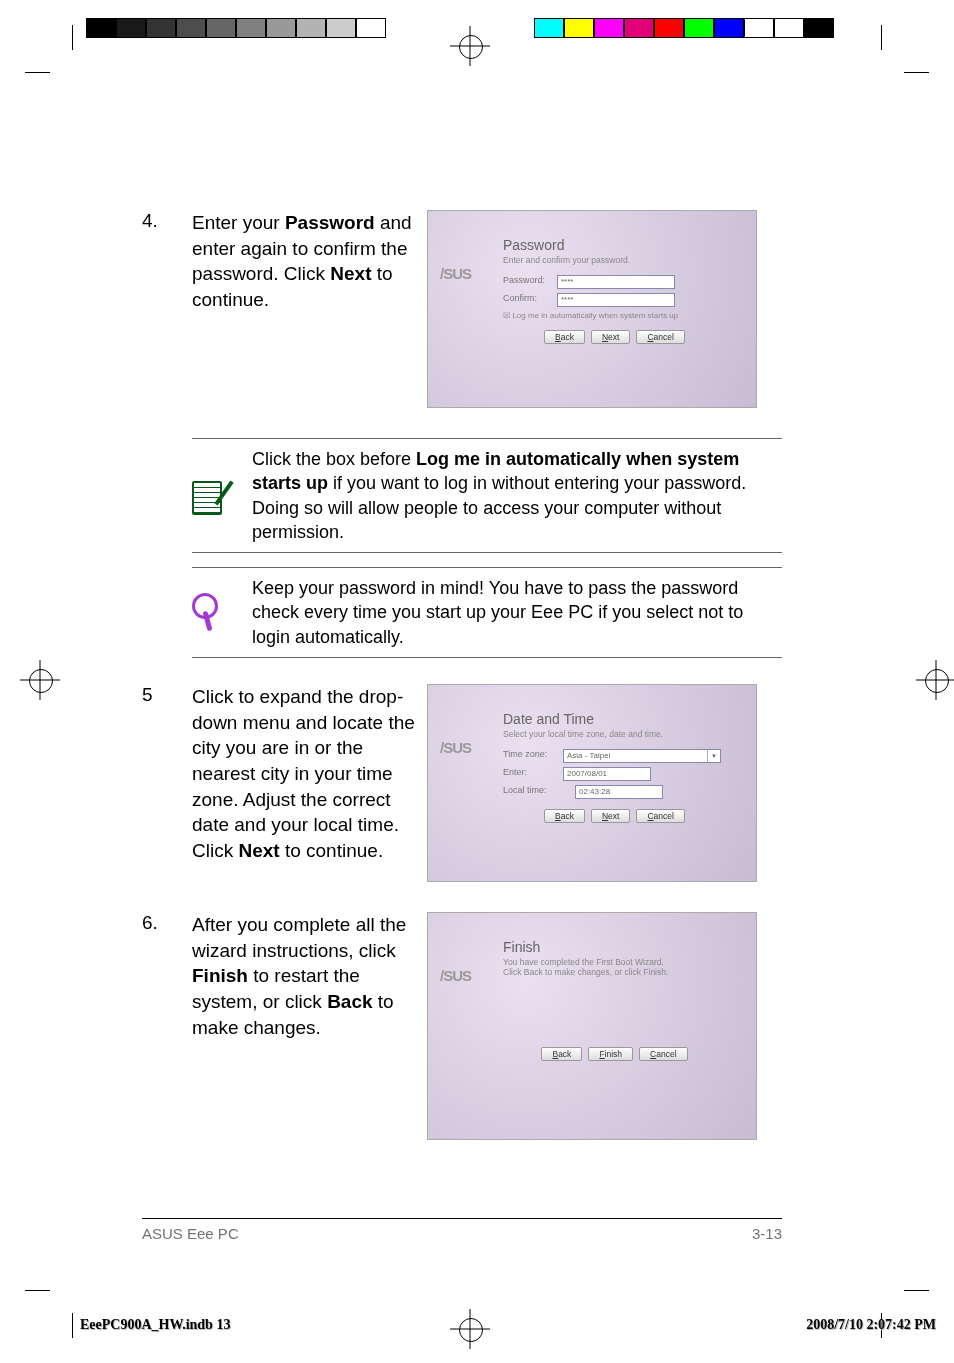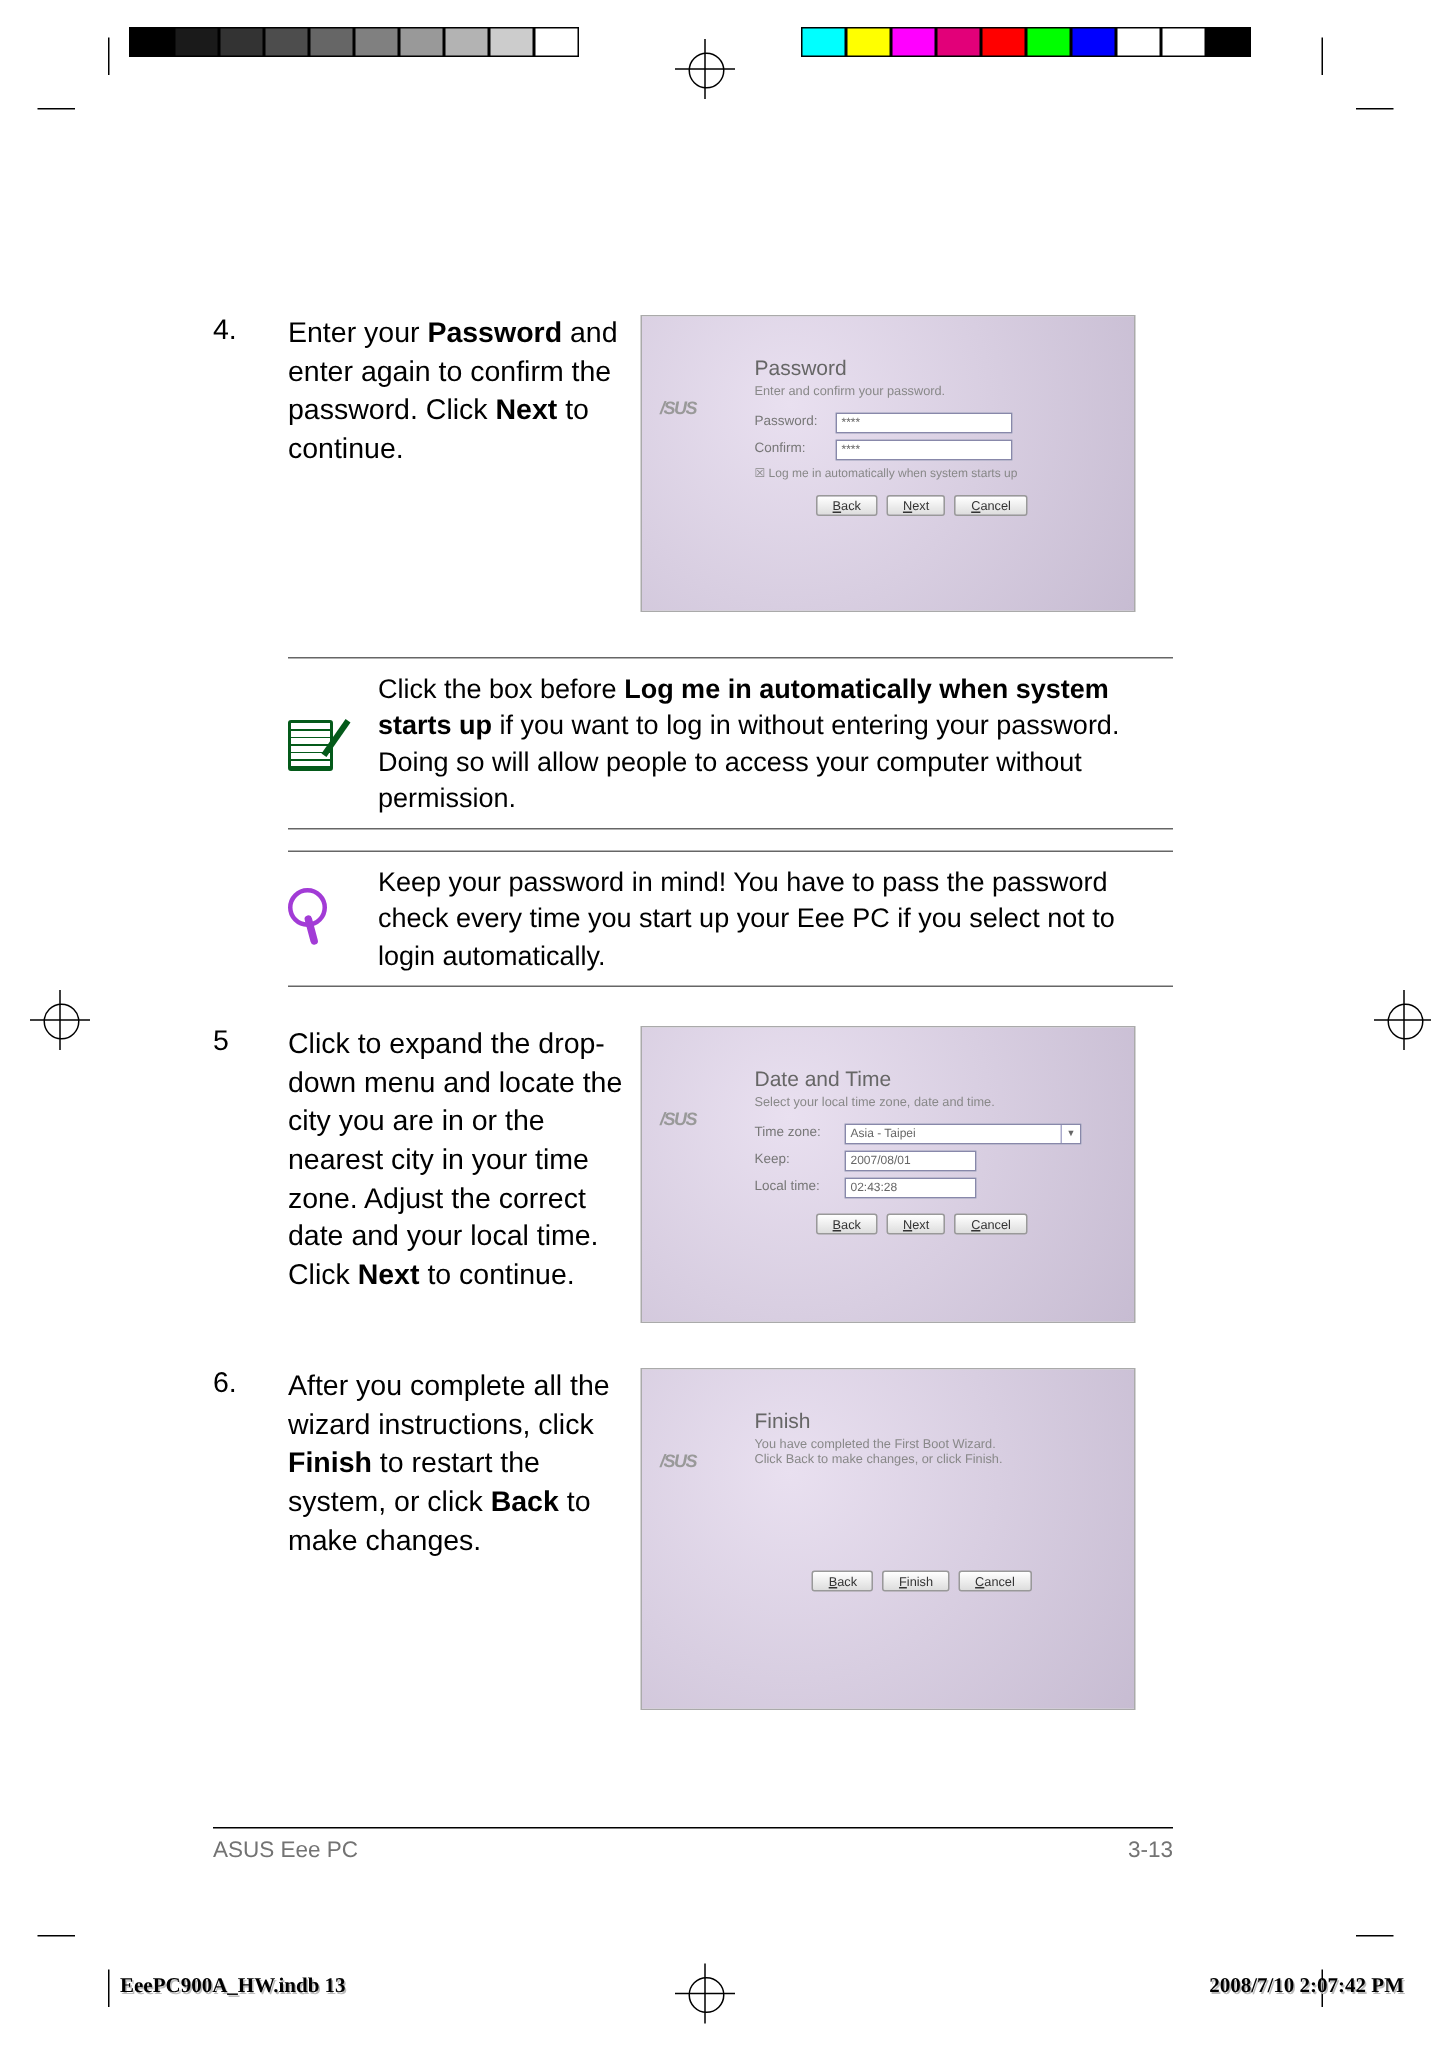--- a/index.html
+++ b/index.html
@@ -110,24 +110,23 @@
   .thumb-inner {
     background: radial-gradient(circle at 30% 30%, #e9e0f0, #c7bcd2);
     padding: 26px 30px 30px;
     position: relative;
     min-height: 140px;
   }
   .asus-logo {
     position: absolute;
     left: 12px;
     top: 54px;
-    font-size: 12px;
+    font-size: 15px;
     font-weight: bold;
     color: #999;
-    font-style: italic;
     letter-spacing: -1px;
   }
   .dlg {
     background: rgba(255,255,255,0);
     margin-left: 45px;
   }
   .dlg-title {
     font-size: 14px;
     color: #666;
   }
@@ -384,28 +383,28 @@
             <div class="dlg-title">Date and Time</div>
             <div class="dlg-sub">Select your local time zone, date and time.</div>
             <div class="dlg-row">
               <label style="width:60px;">Time zone:</label>
               <div class="inp sel">
                 <span>Asia - Taipei</span>
                   <span class="arrow">▼</span>
               </div>
             </div>
             <div class="dlg-row">
-              <label style="width:60px;">Keep:</label>
+              <label style="width:60px;">Enter:</label>
               <div class="inp" style="width:80px;">
                 <span>2007/08/01</span>
               </div>
             </div>
             <div class="dlg-row">
               <label style="width:60px;">Local time:</label>
-              <div class="inp" style="width:80px;">
+              <div class="inp" style="width:80px;margin-left:12px;">
                 <span>02:43:28</span>
               </div>
             </div>
             <div class="dlg-btns">
               <div class="btn"><u>B</u>ack</div>
               <div class="btn"><u>N</u>ext</div>
               <div class="btn"><u>C</u>ancel</div>
             </div>
           </div>
         </div>

